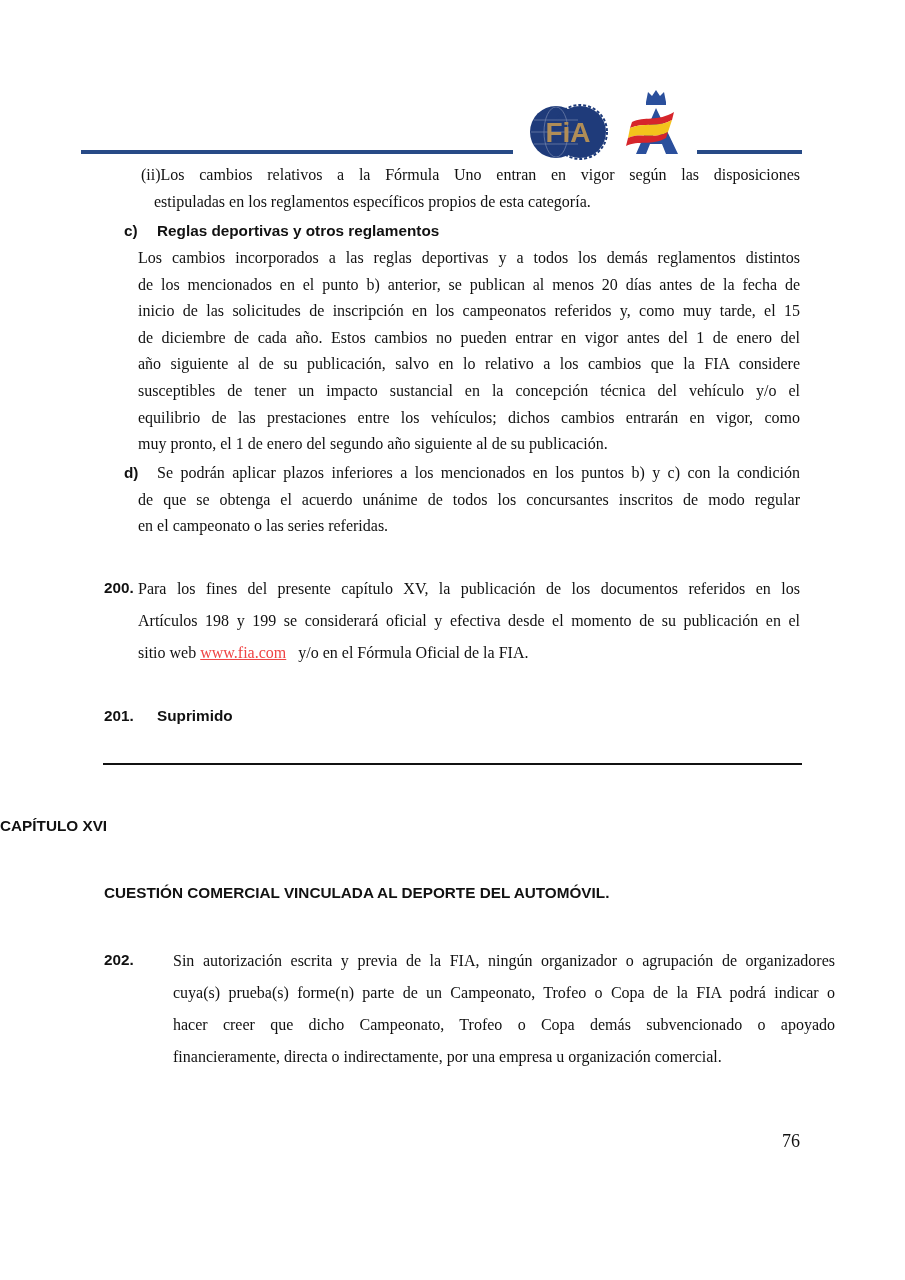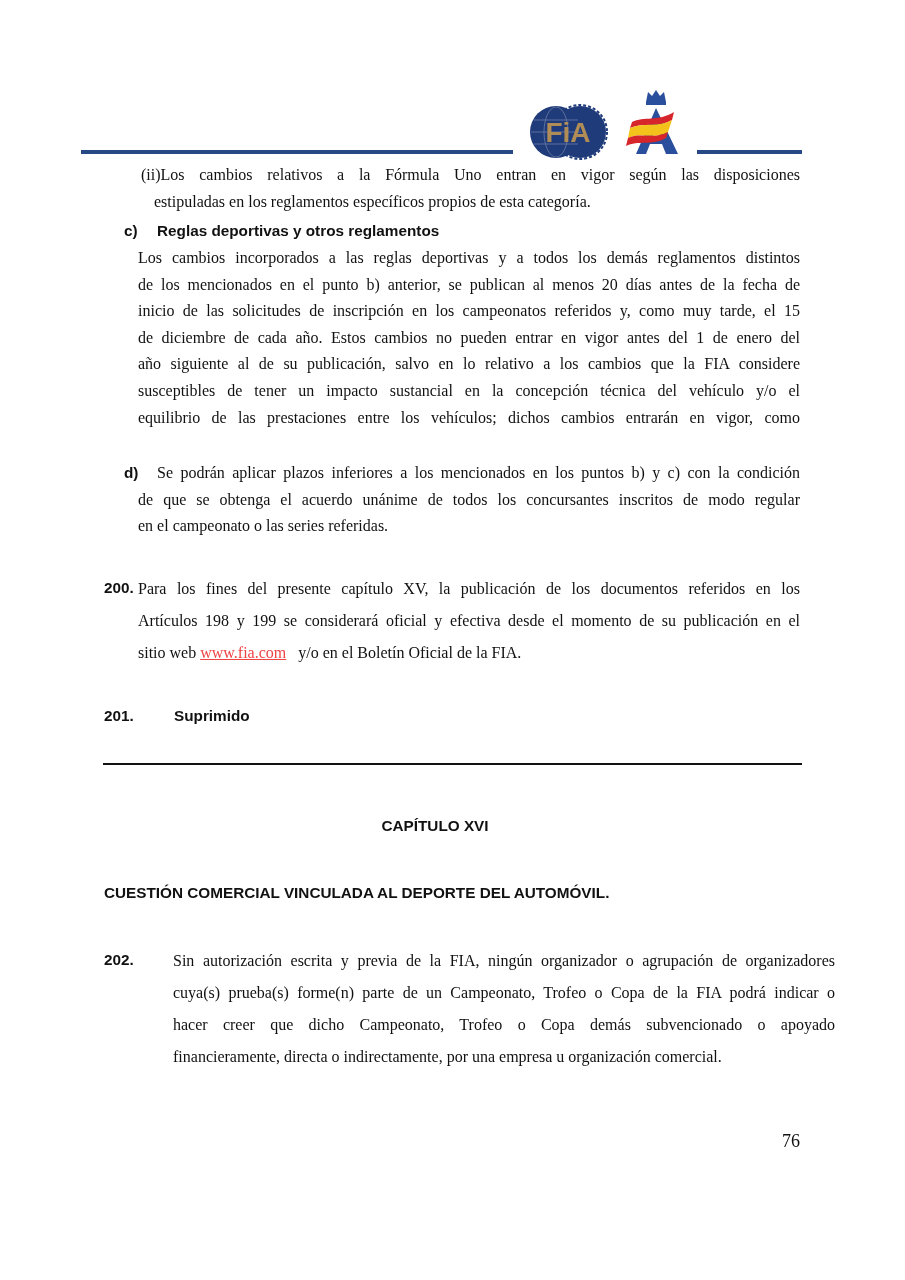--- a/index.html
+++ b/index.html
@@ -55,42 +55,43 @@
 <div class="lbl" style="left:124px; top:222px;">c)</div>
 <div class="lbl" style="left:157px; top:222px;">Reglas deportivas y otros reglamentos</div>
 <div class="txt" style="left:138px; top:245px; width:662px;">
   <p class="j">Los cambios incorporados a las reglas deportivas y a todos los demás reglamentos distintos</p>
   <p class="j">de los mencionados en el punto b) anterior, se publican al menos 20 días antes de la fecha de</p>
   <p class="j">inicio de las solicitudes de inscripción en los campeonatos referidos y, como muy tarde, el 15</p>
   <p class="j">de diciembre de cada año. Estos cambios no pueden entrar en vigor antes del 1 de enero del</p>
   <p class="j">año siguiente al de su publicación, salvo en lo relativo a los cambios que la FIA considere</p>
   <p class="j">susceptibles de tener un impacto sustancial en la concepción técnica del vehículo y/o el</p>
   <p class="j">equilibrio de las prestaciones entre los vehículos; dichos cambios entrarán en vigor, como</p>
+  <p class="nl">muy pronto, el 1 de enero del segundo año siguiente al de su publicación.</p>
 </div>
 
 <div class="lbl" style="left:124px; top:464px;">d)</div>
 <div class="txt" style="left:138px; top:460px; width:662px;">
   <p class="j" style="padding-left:19px;">Se podrán aplicar plazos inferiores a los mencionados en los puntos b) y c) con la condición</p>
   <p class="j">de que se obtenga el acuerdo unánime de todos los concursantes inscritos de modo regular</p>
   <p class="nl">en el campeonato o las series referidas.</p>
 </div>
 
 <div class="lbl" style="left:104px; top:579px;">200.</div>
 <div class="txt" style="left:138px; top:573px; width:662px; line-height:32px;">
   <p class="j">Para los fines del presente capítulo XV, la publicación de los documentos referidos en los</p>
   <p class="j">Artículos 198 y 199 se considerará oficial y efectiva desde el momento de su publicación en el</p>
-  <p class="nl"><span>sitio web </span><a class="link">www.fia.com</a><span style="white-space:pre;">   y/o en el Boletín Oficial de la FIA.</span></p>
+  <p class="nl"><span>sitio web </span><a class="link">www.fia.com</a><span style="white-space:pre;">   y/o en el Fórmula Oficial de la FIA.</span></p>
 </div>
 
 <div class="lbl" style="left:104px; top:707px;">201.</div>
-<div class="lbl" style="left:174px; top:707px;text-align:right;">Suprimido</div>
+<div class="lbl" style="left:157px; top:707px;text-align:right;">Suprimido</div>
 
 <div class="rule"></div>
 
-<div class="lbl" style="left:0; width:870px; text-align:center; top:817px;">CAPÍTULO XVI</div>
+<div class="lbl" style="left:0; width:870px; top:817px;">CAPÍTULO XVI</div>
 <div class="lbl" style="left:104px; top:884px;">CUESTIÓN COMERCIAL VINCULADA AL DEPORTE DEL AUTOMÓVIL.</div>
 
 <div class="lbl" style="left:104px; top:951px;">202.</div>
 <div class="txt" style="left:138px; top:945px; width:662px; line-height:32px;margin-left:35px;">
   <p class="j">Sin autorización escrita y previa de la FIA, ningún organizador o agrupación de organizadores</p>
   <p class="j">cuya(s) prueba(s) forme(n) parte de un Campeonato, Trofeo o Copa de la FIA podrá indicar o</p>
   <p class="j">hacer creer que dicho Campeonato, Trofeo o Copa demás subvencionado o apoyado</p>
   <p class="nl">financieramente, directa o indirectamente, por una empresa u organización comercial.</p>
 </div>
 

